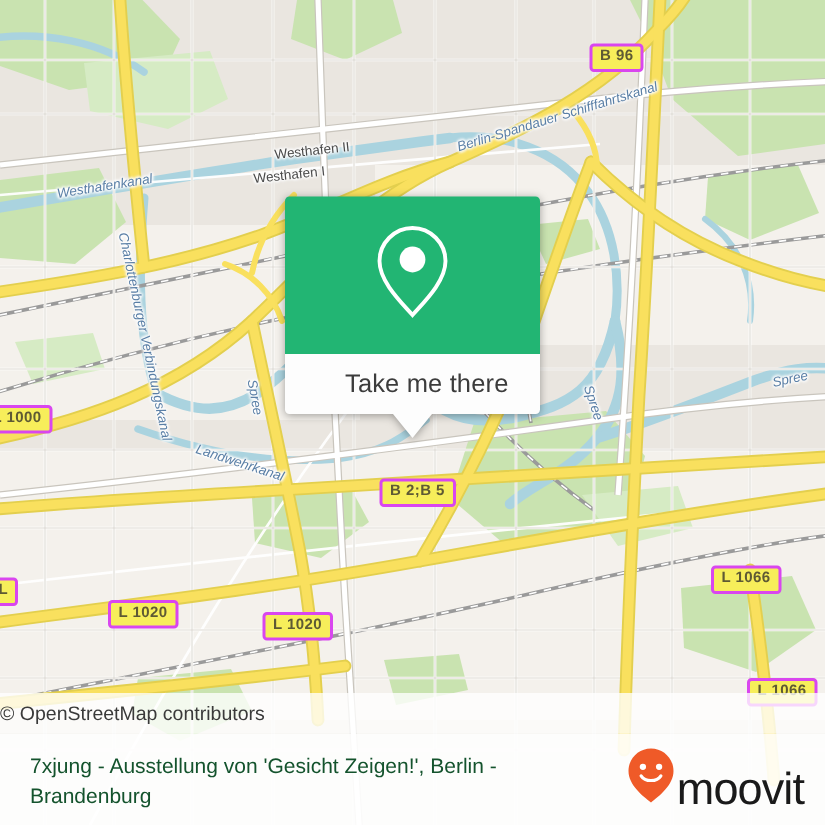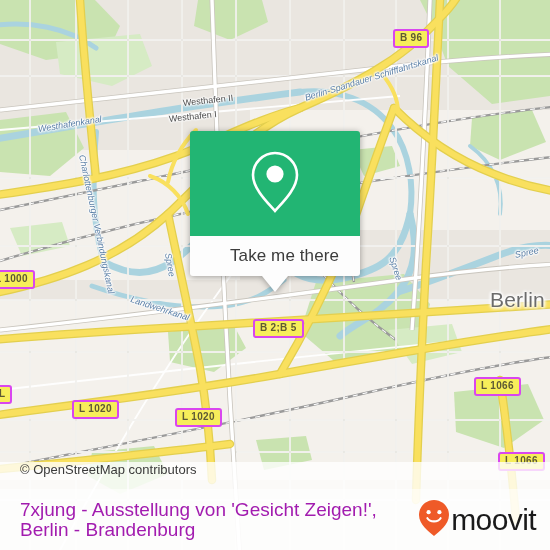--- a/index.html
+++ b/index.html
@@ -63,36 +63,36 @@
   #popup-tail{
     position:absolute;left:50%;top:145px;margin-left:-13px;
     width:0;height:0;border-left:13px solid transparent;border-right:13px solid transparent;
     border-top:16px solid #fdfdfd;
   }
 
   
   #osm-attrib{
     position:absolute;left:0;top:462px;width:550px;height:27px;
     background:rgba(255,255,255,.78);
-    display:flex;
+    display:flex;align-items:center;
     font-size:13px;color:#3a3a3a;
-    padding-left:20px;box-sizing:border-box;
+    padding-left:0;box-sizing:border-box;
   }
 
   
   #footer{
     position:absolute;left:0;top:489px;width:550px;height:61px;
     background:rgba(255,255,255,.90);
     display:flex;align-items:center;justify-content:space-between;
     padding:0 14px 0 20px;box-sizing:border-box;
   }
   #footer-title{
-    font-size:19px;color:#a21caf;line-height:20px;max-width:390px;
-  }
-  #brand{display:flex;align-items:center;gap:0;}
+    font-size:14px;color:#14532d;line-height:20px;max-width:390px;
+  }
+  #brand{display:flex;align-items:flex-end;gap:0;}
   #brand-name{font-size:30px;color:#1a1a1a;letter-spacing:-.6px;line-height:30px;}
 </style>
 </head>
 <body>
 
 <div id="app">
 
   <div id="map">
 
     <svg class="layer" width="550" height="550" viewBox="0 0 550 550">
@@ -274,21 +274,20 @@
     <div class="mlabel wlabel" style="left:38px;top:124px;transform:rotate(-9deg);transform-origin:0 50%">Westhafenkanal</div>
     <div class="mlabel wlabel" style="left:82px;top:150px;transform:rotate(78deg);transform-origin:0 50%">Charlottenburger Verbindungskanal</div>
     <div class="mlabel" style="left:183px;top:98px;transform:rotate(-6deg);transform-origin:0 50%">Westhafen II</div>
     <div class="mlabel" style="left:169px;top:114px;transform:rotate(-6deg);transform-origin:0 50%">Westhafen I</div>
     <div class="mlabel wlabel" style="left:305px;top:93px;transform:rotate(-17deg);transform-origin:0 50%">Berlin-Spandauer Schifffahrtskanal</div>
     <div class="mlabel wlabel" style="left:168px;top:248px;transform:rotate(80deg);transform-origin:0 50%">Spree</div>
     <div class="mlabel wlabel" style="left:131px;top:294px;transform:rotate(18deg);transform-origin:0 50%">Landwehrkanal</div>
     <div class="mlabel wlabel" style="left:392px;top:252px;transform:rotate(72deg);transform-origin:0 50%">Spree</div>
     <div class="mlabel wlabel" style="left:515px;top:250px;transform:rotate(-12deg);transform-origin:0 50%">Spree</div>
 
-    <div class="citylabel" style="left:490px;top:288px">Berlin</div>
 
     <div id="popup">
       <div id="popup-green">
         <span>
           <svg width="54" height="68" viewBox="0 0 54 68">
             <path d="M27 5 C 15 5, 5 15, 5 27 C 5 41, 20 55, 27 63 C 34 55, 49 41, 49 27 C 49 15, 39 5, 27 5 Z" fill="none" stroke="#ffffff" stroke-width="2.6"></path>
             <circle cx="27" cy="26" r="8.6" fill="#ffffff"></circle>
           </svg>
         </span>
       </div>

